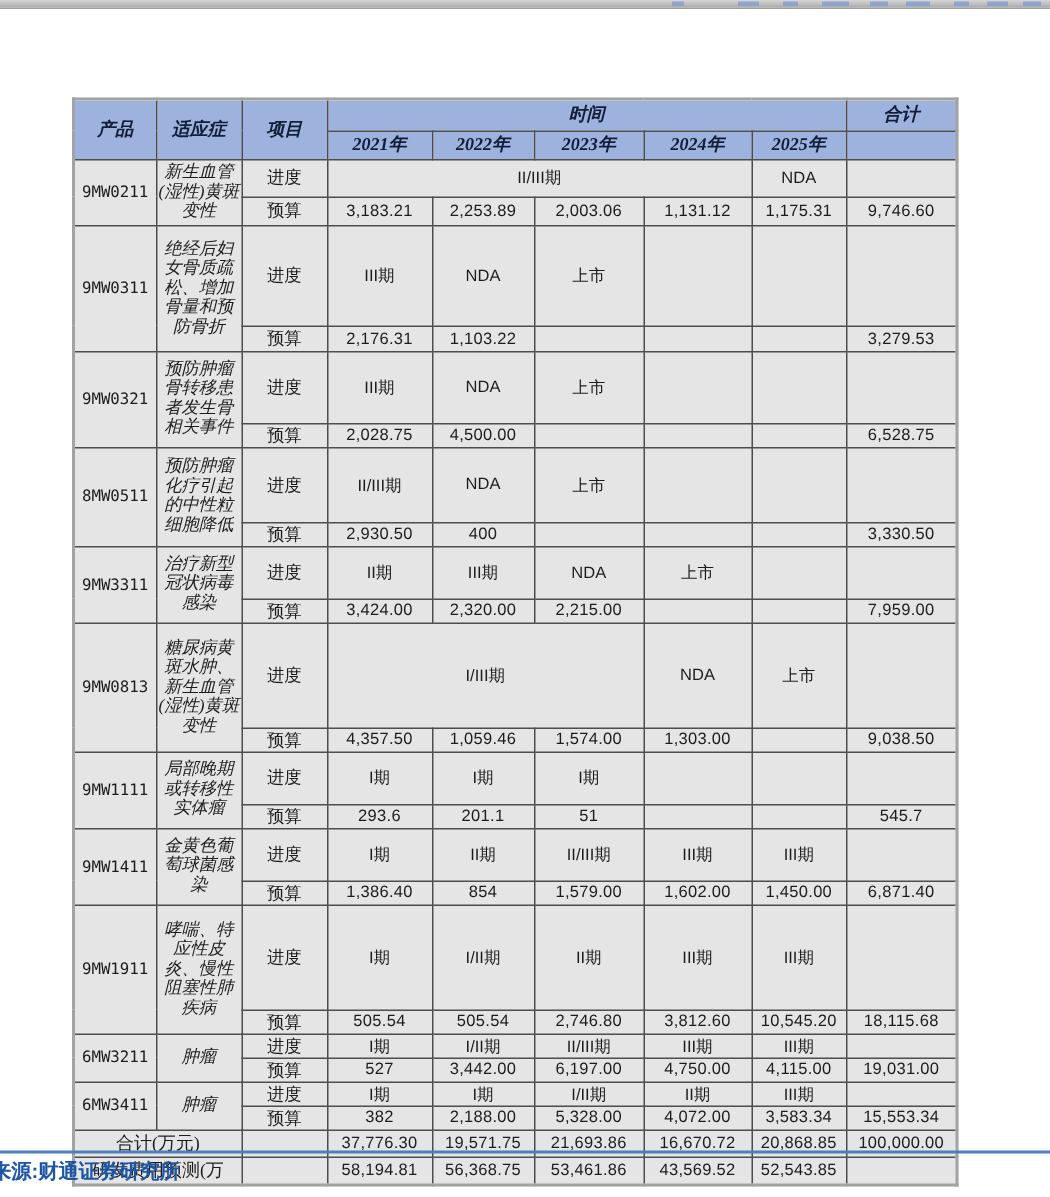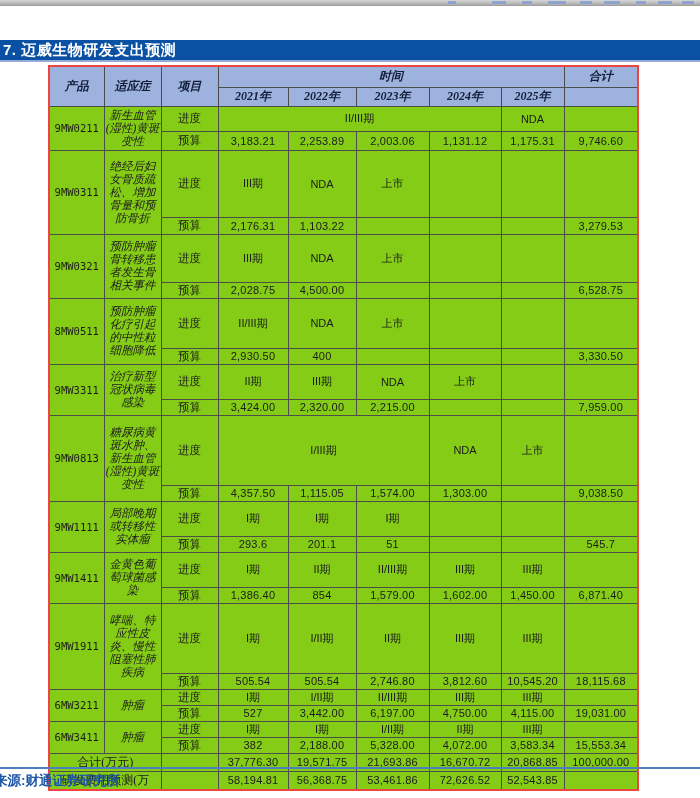--- a/index.html
+++ b/index.html
@@ -12,21 +12,21 @@
   .top-strip .frag{position:absolute;top:1px;height:3px;background:#7d9bd2;opacity:.75;}
 
   
   .title-bar{position:absolute;top:40px;left:0;width:700px;height:20px;background:#0b51a3;
              border-bottom:2px solid #94aad8;}
   .title-bar span{display:block;color:#ffffff;font-family:"Liberation Sans",sans-serif;
              font-weight:bold;font-size:15px;line-height:20px;padding-left:3px;letter-spacing:.5px;}
 
   
   table.rd{position:absolute;top:65px;left:48px;border-collapse:collapse;table-layout:fixed;
-           width:589px;border:2px solid #ef4444;background:#84cc16;}
+           width:589px;border:2px solid #a3a3a3;background:#e5e5e5;}
   table.rd td,table.rd th{border:1px solid #4d4d4d;padding:0 1px;text-align:center;
            vertical-align:middle;overflow:hidden;color:#1c1c1c;}
   table.rd th{background:#9db3de;color:#121d3a;font-weight:bold;font-size:12px;
            font-style:italic;font-family:"Liberation Serif",serif;}
   .zh{font-family:"Liberation Serif",serif;font-size:11.5px;}
   .ind{font-family:"Liberation Serif",serif;font-style:italic;font-size:11.5px;line-height:13px;padding:1px 2px;margin-top:40px;}
   .code{font-family:"DejaVu Sans Mono",monospace;font-size:10.5px;font-style:normal;margin-top:24px;}
   .num{font-family:"Liberation Sans",sans-serif;font-size:11px;font-style:normal;letter-spacing:.2px;}
   .phase{font-family:"Liberation Sans",sans-serif;font-size:11px;font-style:normal;}
 
@@ -45,23 +45,20 @@
     <i class="frag" style="left:492px;width:14px"></i>
     <i class="frag" style="left:522px;width:10px"></i>
     <i class="frag" style="left:548px;width:18px"></i>
     <i class="frag" style="left:580px;width:12px"></i>
     <i class="frag" style="left:604px;width:16px"></i>
     <i class="frag" style="left:636px;width:10px"></i>
     <i class="frag" style="left:658px;width:14px"></i>
     <i class="frag" style="left:682px;width:12px"></i>
   </div>
 
-  <div class="title-bar">
-    <span>7. 迈威生物研发支出预测</span>
-  </div>
 
   <table class="rd">
       <colgroup>
         <col style="width:55px">
         <col style="width:57px">
         <col style="width:57px">
         <col style="width:70px">
         <col style="width:68px">
         <col style="width:73px">
         <col style="width:72px">
@@ -186,21 +183,21 @@
           <td rowspan="2" class="ind">糖尿病黄斑水肿、新生血管(湿性)黄斑变性</td>
           <td class="zh">进度</td>
           <td class="phase" colspan="3">I/III期</td>
           <td class="phase">NDA</td>
           <td class="phase">上市</td>
           <td class="num"></td>
         </tr>
         <tr style="height:15px">
           <td class="zh">预算</td>
           <td class="num">4,357.50</td>
-          <td class="num">1,115.05</td>
+          <td class="num">1,059.46</td>
           <td class="num">1,574.00</td>
           <td class="num">1,303.00</td>
           <td class="num"></td>
           <td class="num">9,038.50</td>
         </tr>
         <tr style="height:35px">
           <td rowspan="2" class="code">9MW1111</td>
           <td rowspan="2" class="ind">局部晚期或转移性实体瘤</td>
           <td class="zh">进度</td>
           <td class="phase">I期</td>
@@ -308,21 +305,21 @@
           <td class="num">16,670.72</td>
           <td class="num">20,868.85</td>
           <td class="num">100,000.00</td>
         </tr>
         <tr style="height:15px">
           <td colspan="2" class="zh" style="font-size:12px">研发费用预测(万</td>
           <td></td>
           <td class="num">58,194.81</td>
           <td class="num">56,368.75</td>
           <td class="num">53,461.86</td>
-          <td class="num">72,626.52</td>
+          <td class="num">43,569.52</td>
           <td class="num">52,543.85</td>
           <td class="num"></td>
         </tr>
       </tbody>
     </table>
 
   <div class="divider-line"></div>
   <div class="source">来源:财通证券研究所</div>
 
 </div>

